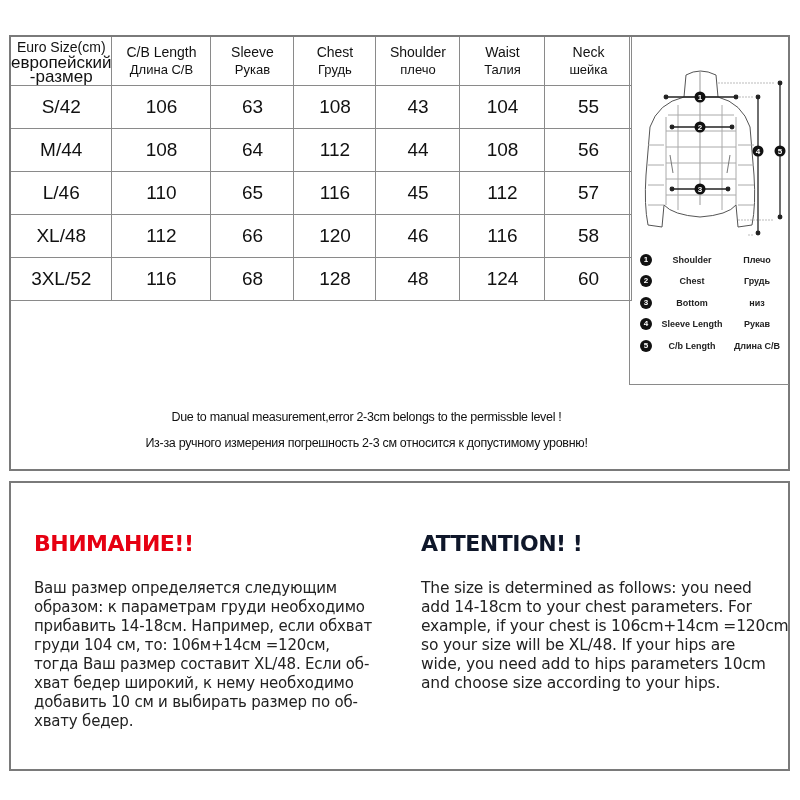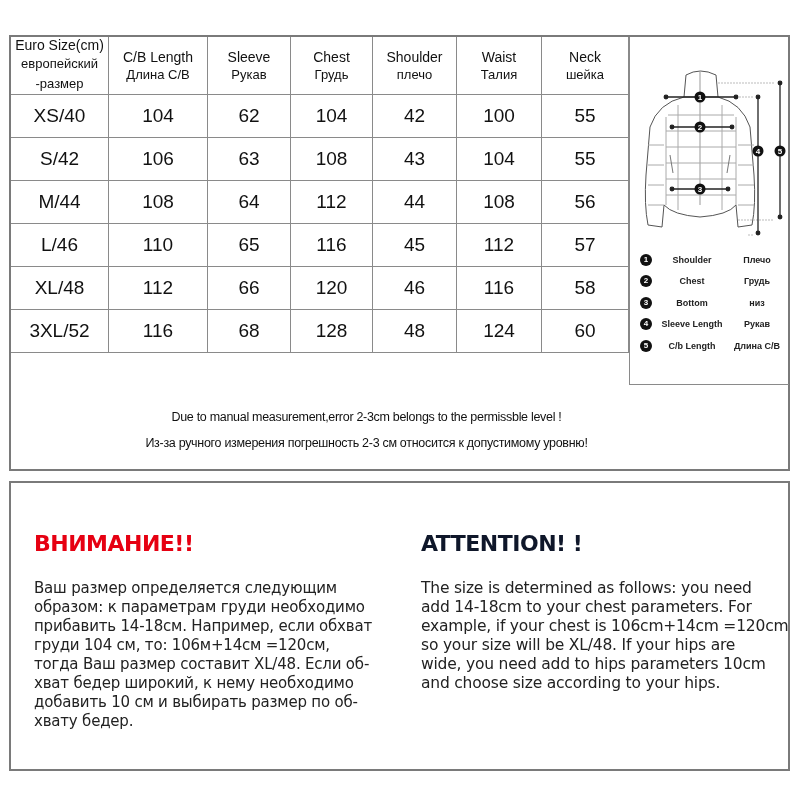--- a/index.html
+++ b/index.html
@@ -7,21 +7,21 @@
 
   .frame-top { position: absolute; left: 9px; top: 35px; width: 781px; height: 436px; border: 2px solid #7a7a7a; box-sizing: border-box; background: #fff; }
   .size-table { position: absolute; left: 0; top: 0; border-collapse: collapse; }
   .size-table td, .size-table th { border: 1px solid #8a8a8a; text-align: center; padding: 0; font-weight: normal; }
   .size-table tr:first-child th { border-top: none; }
   .size-table th:first-child, .size-table td:first-child { border-left: none; }
   .size-table tr:last-child td { border-bottom: 1px solid #8a8a8a; }
   .size-table th { height: 48px; font-size: 14px; line-height: 17px; color: #111; vertical-align: middle; }
   .size-table th .ru { font-size: 13px; }
   .size-table th.first { font-size: 14px; }
-  .size-table th.first .ru { font-size: 13px; line-height: 20px; display:block; }
+  .size-table th.first .ru { font-size: 17px; line-height: 14px; display:block; }
   .size-table td { height: 42px; font-size: 19px; color: #111; }
   .c0 { width: 97px; } .c1 { width: 98px; } .c2 { width: 82px; } .c3 { width: 81px; }
   .c4 { width: 83px; } .c5 { width: 84px; } .c6 { width: 86px; }
 
   .diagram-cell { position: absolute; left: 618px; top: 0; width: 159px; height: 347px; border-left: 1px solid #8a8a8a; border-bottom: 1px solid #8a8a8a; }
   .jacket { position: absolute; left: 8px; top: 18px; }
   .legend { position: absolute; left: 4px; top: 212px; width: 155px; font-size: 9px; font-weight: bold; color: #222; }
   .legend-row { display: flex; align-items: center; height: 21.5px; }
   .legend-num { width: 12px; height: 12px; border-radius: 50%; background: #111; color: #fff; font-size: 8px; line-height: 12px; text-align: center; margin-left: 6px; margin-right: 4px; flex: none; }
   .legend-en { width: 72px; text-align: center; }
@@ -71,29 +71,20 @@
           <span>Waist</span><br>
           <span class="ru">Талия</span>
         </th>
         <th class="c6">
           <span>Neck</span><br>
           <span class="ru">шейка</span>
         </th>
       </tr>
     </thead>
     <tbody id="table-body">
-        <tr>
-          <td class="c0">XS/40</td>
-          <td class="c1">104</td>
-          <td class="c2">62</td>
-          <td class="c3">104</td>
-          <td class="c4">42</td>
-          <td class="c5">100</td>
-          <td class="c6">55</td>
-        </tr>
         <tr>
           <td class="c0">S/42</td>
           <td class="c1">106</td>
           <td class="c2">63</td>
           <td class="c3">108</td>
           <td class="c4">43</td>
           <td class="c5">104</td>
           <td class="c6">55</td>
         </tr>
         <tr>

